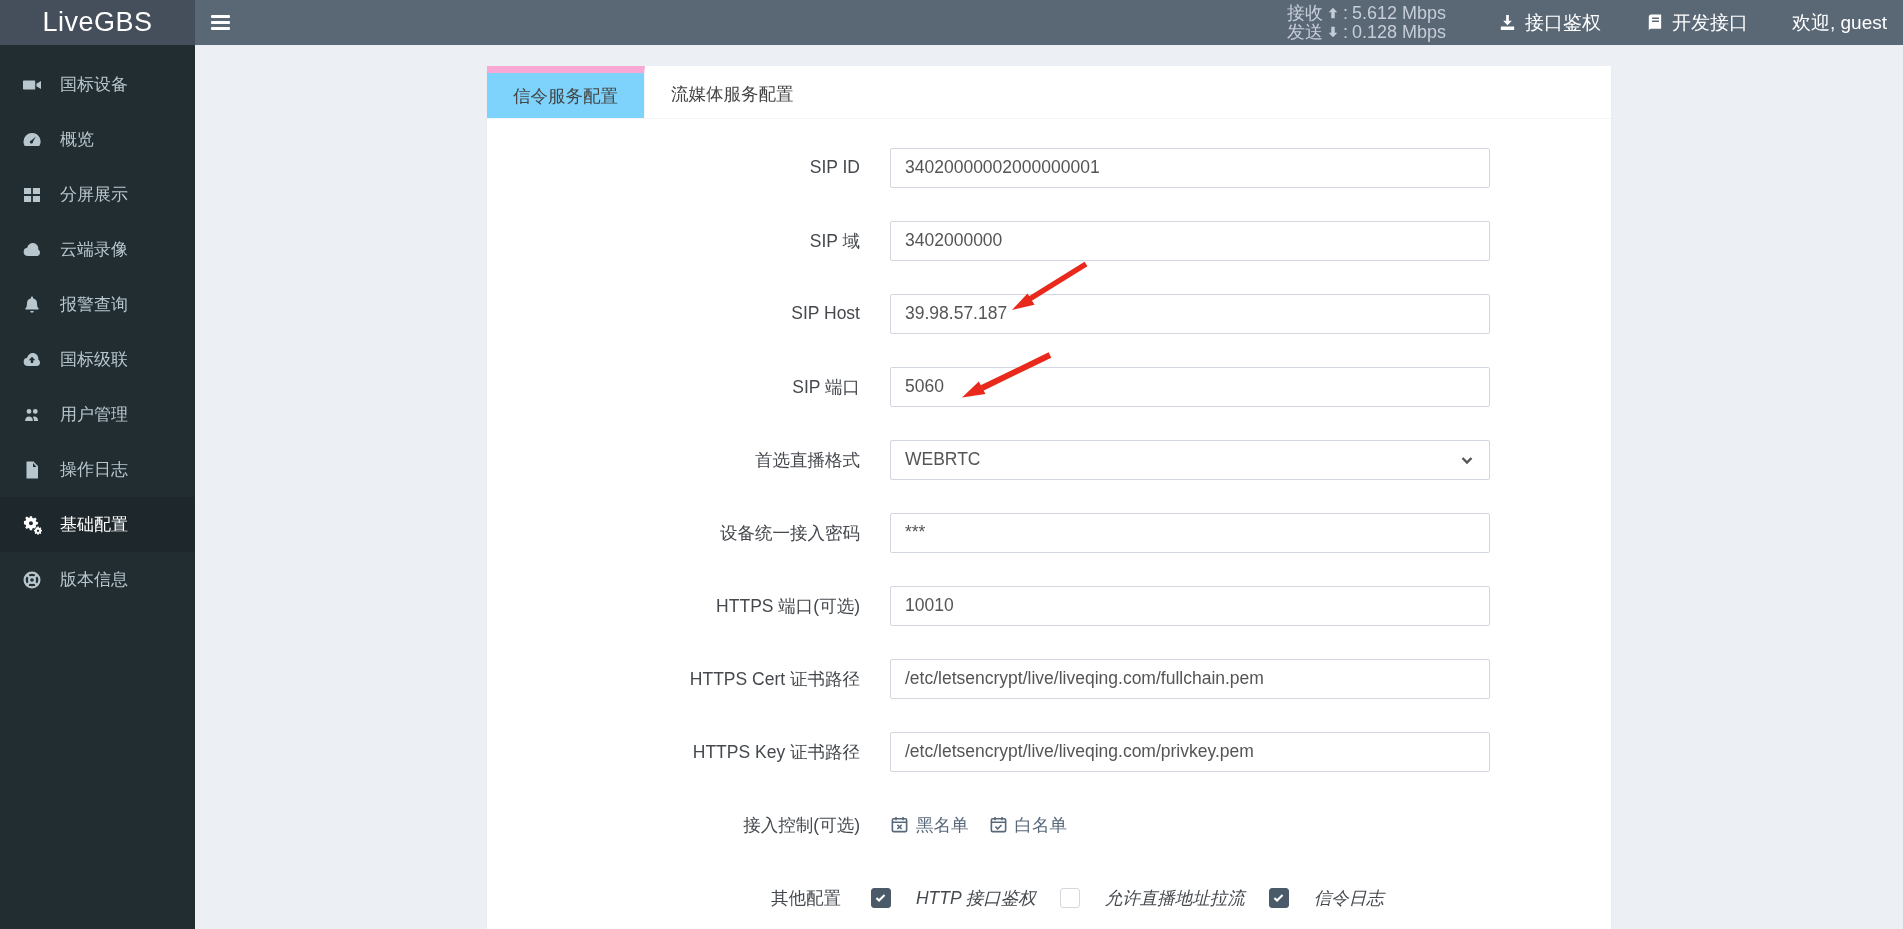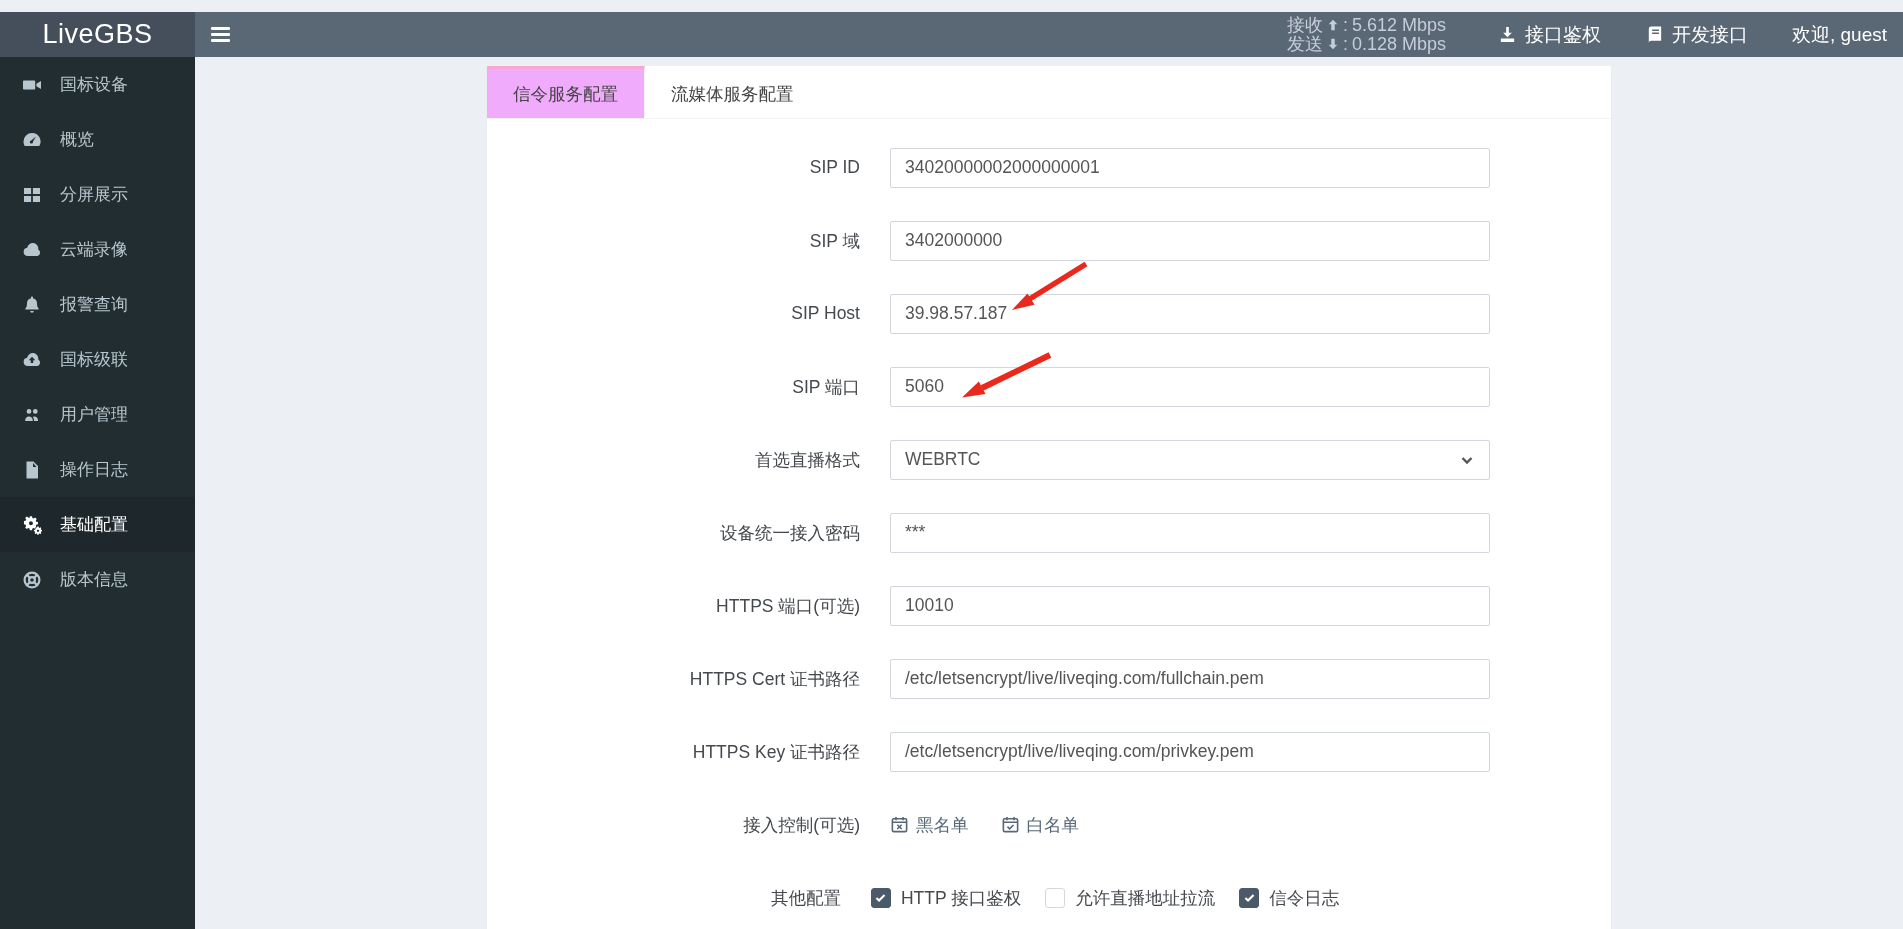--- a/index.html
+++ b/index.html
@@ -1,20 +1,20 @@
 <!DOCTYPE html>
 <html><head>
 <meta charset="utf-8">
 <style>
   * { margin:0; padding:0; box-sizing:border-box; }
   html,body { width:1903px; height:929px; overflow:hidden;
     font-family:"Liberation Sans","DejaVu Sans",sans-serif; background:#ecf0f5; }
 
   
-  .topbar { position:fixed; top:12px; left:0; width:1903px; height:45px; display:flex; z-index:30; }
+  .topbar { position:fixed; top:0; left:0; width:1903px; height:45px; display:flex; z-index:30; }
   .logo { width:195px; height:45px; background:#454f5b; color:#fff; font-size:27px;
     display:flex; align-items:center; justify-content:center; letter-spacing:.5px; cursor:pointer; }
   .navbar { flex:1; height:45px; background:#5a6775; display:flex; align-items:center; }
   .hamburger { width:50px; height:45px; display:flex; flex-direction:column; justify-content:center;
     align-items:center; gap:3px; cursor:pointer; }
   .hamburger i { display:block; width:19px; height:3px; background:#fff; border-radius:1px; }
   .nav-right { margin-left:auto; display:flex; align-items:center; height:45px; }
   .stats { text-align:left; color:#c5ced8; font-size:18px; line-height:19px; margin-right:30px; }
   .stat-row { display:flex; align-items:center; gap:4px; justify-content:flex-end; }
   .stat-row svg { width:12px; height:12px; fill:#c5ced8; }
@@ -33,43 +33,43 @@
   .sicon svg { width:20px; height:20px; fill:currentColor; }
   .sicon svg.strokeicon { fill:none; stroke:currentColor; }
 
   
   .content { position:absolute; top:45px; left:195px; width:1708px; height:884px; background:#ecf0f5; }
   .card { position:relative; width:1124px; margin:21px auto 0; background:#fff; min-height:870px;
     box-shadow:0 1px 1px rgba(0,0,0,.08); }
   .tabs { display:flex; border-bottom:1px solid #f4f4f4; height:53px; }
   .tab { padding:0 26px; display:flex; align-items:center; font-size:17.5px; color:#444;
     cursor:pointer; border-top:3px solid transparent; }
-  .tab.active { border-top:3px solid #f9a8d4; background:#f0abfc; font-weight:400;
+  .tab.active { border-top:7px solid #f9a8d4; background:#7dd3fc; font-weight:400;
     border-right:1px solid #f4f4f4; }
 
   .config-form { padding-top:12px; }
   .frow { height:73px; display:flex; align-items:center; }
   .flabel { width:388px; padding-right:15px; text-align:right; font-size:17.5px; color:#45494e; }
   .fctl { width:597px; margin-left:15px; position:relative; }
   .fctl input { width:600px; height:40px; border:1px solid #d2d6de; border-radius:2px;
     padding:0 14px; font-size:17.5px; color:#555; outline:none;
     font-family:"Liberation Sans","DejaVu Sans",sans-serif; background:#fff; }
   .selectbox { width:600px; height:40px; border:1px solid #d2d6de; border-radius:2px;
     display:flex; align-items:center; padding:0 14px; font-size:17.5px; color:#555;
     cursor:pointer; background:#fff; }
   .selectbox .chev { margin-left:auto; display:flex; }
   .selectbox svg { width:16px; height:16px; stroke:#555; fill:none; stroke-width:2.4; }
 
-  .ctl-links { display:flex; align-items:center; gap:32px; }
+  .ctl-links { display:flex; align-items:center; gap:20px; }
   .ctl-link { display:flex; align-items:center; gap:7px; color:#56677a; font-size:17.5px;
     cursor:pointer; text-decoration:none; }
   .ctl-link svg { width:19px; height:19px; stroke:#56677a; fill:none; stroke-width:1.7; }
 
   .ctl-checks { display:flex; align-items:center; gap:24px; }
-  .checkitem { display:flex; align-items:center; gap:10px; font-size:17.5px; color:#45494e; cursor:pointer; }
+  .checkitem { display:flex; align-items:center; gap:25px; font-size:17.5px; color:#45494e; cursor:pointer;font-style:italic; }
   .cbox { width:20px; height:20px; border:1px solid #d5d9de; border-radius:3px; background:#fff;
     display:flex; align-items:center; justify-content:center; }
   .cbox.checked { background:#4b5a68; border-color:#4b5a68; }
   .cbox svg { width:13px; height:13px; stroke:#fff; fill:none; stroke-width:2.6; }
 
   .arrow-svg { position:absolute; pointer-events:none; overflow:visible; }
   .arrow-svg line { stroke:#e8291c; }
   .arrow-svg polygon { fill:#e8291c; }
 </style>
 </head>

